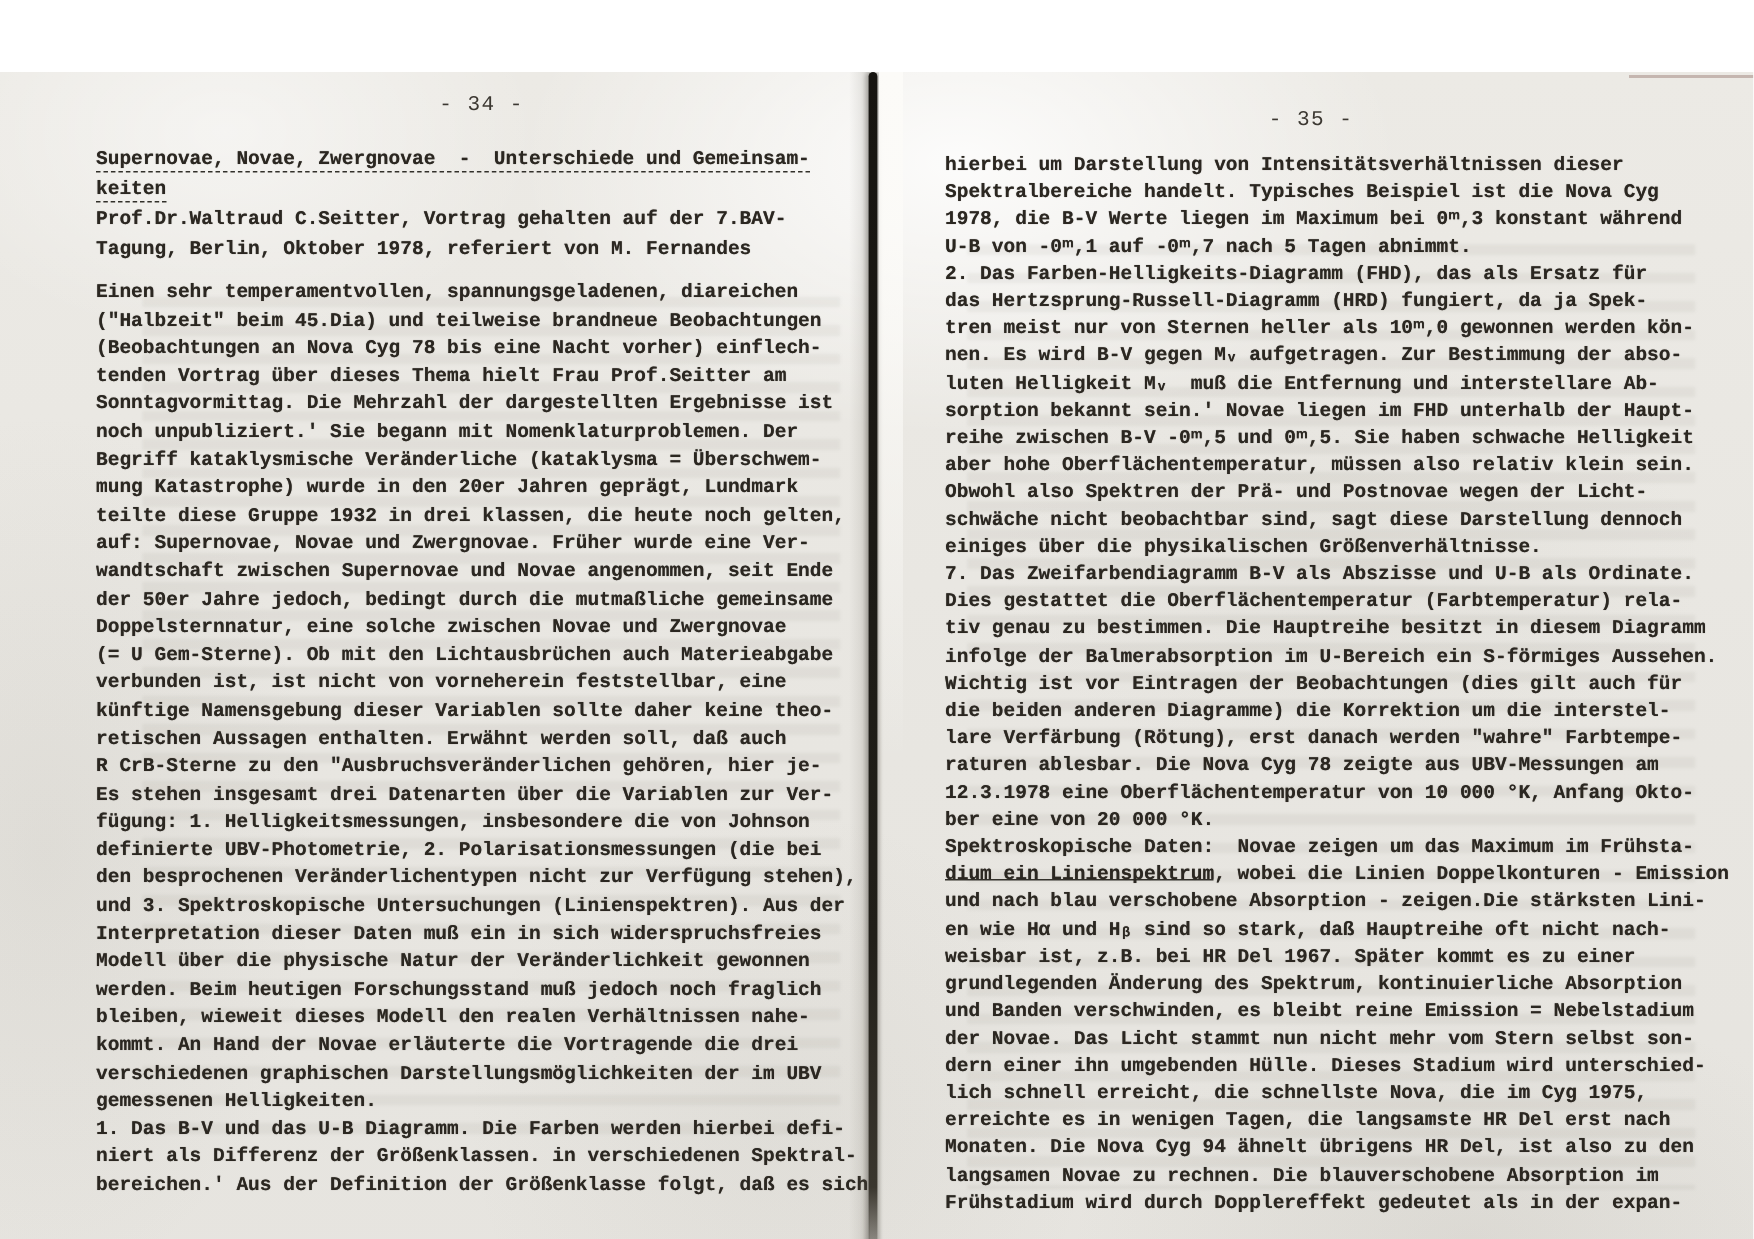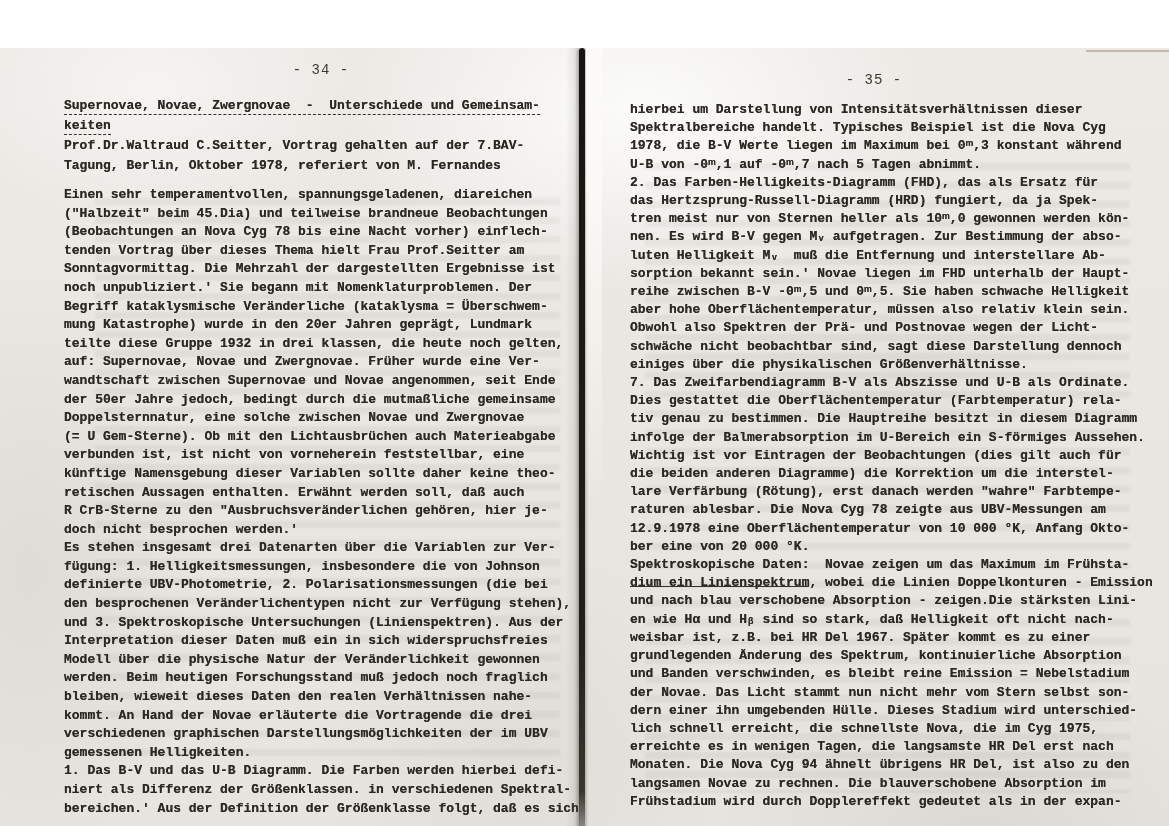--- a/index.html
+++ b/index.html
@@ -121,30 +121,29 @@
         <div class="tline">teilte diese Gruppe 1932 in drei klassen, die heute noch gelten,</div>
         <div class="tline">auf: Supernovae, Novae und Zwergnovae. Früher wurde eine Ver-</div>
         <div class="tline">wandtschaft zwischen Supernovae und Novae angenommen, seit Ende</div>
         <div class="tline">der 50er Jahre jedoch, bedingt durch die mutmaßliche gemeinsame</div>
         <div class="tline">Doppelsternnatur, eine solche zwischen Novae und Zwergnovae</div>
         <div class="tline">(= U Gem-Sterne). Ob mit den Lichtausbrüchen auch Materieabgabe</div>
         <div class="tline">verbunden ist, ist nicht von vorneherein feststellbar, eine</div>
         <div class="tline">künftige Namensgebung dieser Variablen sollte daher keine theo-</div>
         <div class="tline">retischen Aussagen enthalten. Erwähnt werden soll, daß auch</div>
         <div class="tline">R CrB-Sterne zu den "Ausbruchsveränderlichen gehören, hier je-</div>
-        <div class="tline">doch nicht besprochen werden.'</div>
         <div class="tline">Es stehen insgesamt drei Datenarten über die Variablen zur Ver-</div>
         <div class="tline">fügung: 1. Helligkeitsmessungen, insbesondere die von Johnson</div>
         <div class="tline">definierte UBV-Photometrie, 2. Polarisationsmessungen (die bei</div>
         <div class="tline">den besprochenen Veränderlichentypen nicht zur Verfügung stehen),</div>
         <div class="tline">und 3. Spektroskopische Untersuchungen (Linienspektren). Aus der</div>
         <div class="tline">Interpretation dieser Daten muß ein in sich widerspruchsfreies</div>
         <div class="tline">Modell über die physische Natur der Veränderlichkeit gewonnen</div>
         <div class="tline">werden. Beim heutigen Forschungsstand muß jedoch noch fraglich</div>
-        <div class="tline">bleiben, wieweit dieses Daten den realen Verhältnissen nahe-</div>
+        <div class="tline">bleiben, wieweit dieses Modell den realen Verhältnissen nahe-</div>
         <div class="tline">kommt. An Hand der Novae erläuterte die Vortragende die drei</div>
         <div class="tline">verschiedenen graphischen Darstellungsmöglichkeiten der im UBV</div>
         <div class="tline">gemessenen Helligkeiten.</div>
         <div class="tline">1. Das B-V und das U-B Diagramm. Die Farben werden hierbei defi-</div>
         <div class="tline">niert als Differenz der Größenklassen. in verschiedenen Spektral-</div>
         <div class="tline">bereichen.' Aus der Definition der Größenklasse folgt, daß es sich</div>
       </div>
   </div>
 
   <div class="gutter">
@@ -172,26 +171,26 @@
         <div class="tline">schwäche nicht beobachtbar sind, sagt diese Darstellung dennoch</div>
         <div class="tline">einiges über die physikalischen Größenverhältnisse.</div>
         <div class="tline">7. Das Zweifarbendiagramm B-V als Abszisse und U-B als Ordinate.</div>
         <div class="tline">Dies gestattet die Oberflächentemperatur (Farbtemperatur) rela-</div>
         <div class="tline">tiv genau zu bestimmen. Die Hauptreihe besitzt in diesem Diagramm</div>
         <div class="tline">infolge der Balmerabsorption im U-Bereich ein S-förmiges Aussehen.</div>
         <div class="tline">Wichtig ist vor Eintragen der Beobachtungen (dies gilt auch für</div>
         <div class="tline">die beiden anderen Diagramme) die Korrektion um die interstel-</div>
         <div class="tline">lare Verfärbung (Rötung), erst danach werden "wahre" Farbtempe-</div>
         <div class="tline">raturen ablesbar. Die Nova Cyg 78 zeigte aus UBV-Messungen am</div>
-        <div class="tline">12.9.1978 eine Oberflächentemperatur von 10 000 °K, Anfang Okto-</div>
+        <div class="tline">12.3.1978 eine Oberflächentemperatur von 10 000 °K, Anfang Okto-</div>
         <div class="tline">ber eine von 20 000 °K.</div>
         <div class="tline"><span class="u-solid">Spektroskopische Daten:</span>  Novae zeigen um das Maximum im Frühsta-</div>
         <div class="tline">dium ein Linienspektrum, wobei die Linien Doppelkonturen - Emission</div>
         <div class="tline">und nach blau verschobene Absorption - zeigen.Die stärksten Lini-</div>
-        <div class="tline">en wie Hα und Hᵦ sind so stark, daß Helligkeit oft nicht nach-</div>
+        <div class="tline">en wie Hα und Hᵦ sind so stark, daß Hauptreihe oft nicht nach-</div>
         <div class="tline">weisbar ist, z.B. bei HR Del 1967. Später kommt es zu einer</div>
         <div class="tline">grundlegenden Änderung des Spektrum, kontinuierliche Absorption</div>
         <div class="tline">und Banden verschwinden, es bleibt reine Emission = Nebelstadium</div>
         <div class="tline">der Novae. Das Licht stammt nun nicht mehr vom Stern selbst son-</div>
         <div class="tline">dern einer ihn umgebenden Hülle. Dieses Stadium wird unterschied-</div>
         <div class="tline">lich schnell erreicht, die schnellste Nova, die im Cyg 1975,</div>
         <div class="tline">erreichte es in wenigen Tagen, die langsamste HR Del erst nach</div>
         <div class="tline">Monaten. Die Nova Cyg 94 ähnelt übrigens HR Del, ist also zu den</div>
         <div class="tline">langsamen Novae zu rechnen. Die blauverschobene Absorption im</div>
         <div class="tline">Frühstadium wird durch Dopplereffekt gedeutet als in der expan-</div>

